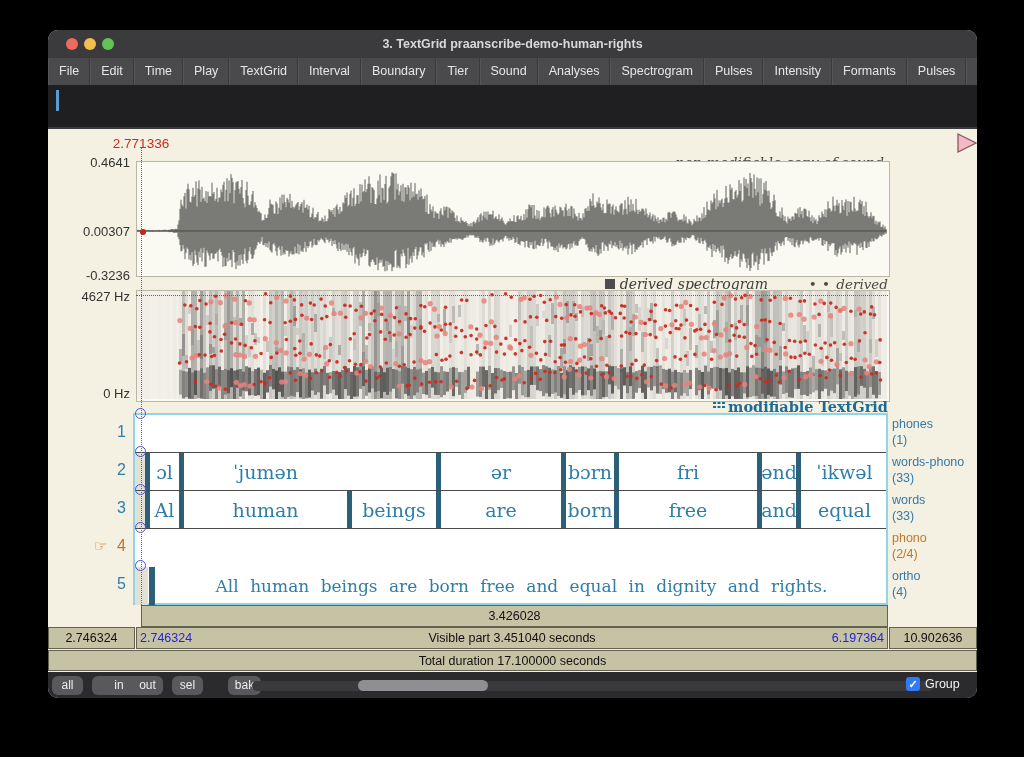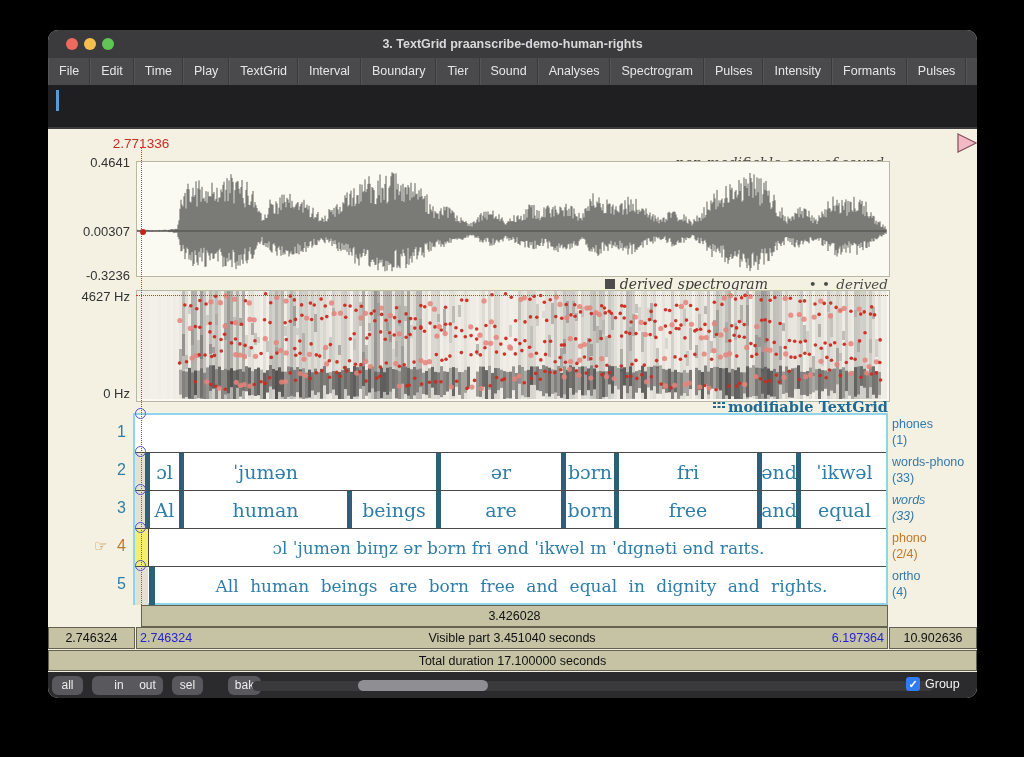--- a/index.html
+++ b/index.html
@@ -1296,24 +1296,20 @@
             <div class="strip" style="left: 0px; width: 13px; background: rgb(227, 224, 212);"></div>
             <div class="cell" style="left: 10px; width: 34px; border-left: 5px solid rgb(44, 95, 120); font-size: 19px;">Al</div>
             <div class="cell" style="left: 44px; width: 168px; border-left: 5px solid rgb(44, 95, 120); font-size: 19px;">human</div>
             <div class="cell" style="left: 212px; width: 89px; border-left: 5px solid rgb(44, 95, 120); font-size: 19px;">beings</div>
             <div class="cell" style="left: 301px; width: 125px; border-left: 5px solid rgb(44, 95, 120); font-size: 19px;">are</div>
             <div class="cell" style="left: 426px; width: 53px; border-left: 5px solid rgb(44, 95, 120); font-size: 19px;">born</div>
             <div class="cell" style="left: 479px; width: 143px; border-left: 5px solid rgb(44, 95, 120); font-size: 19px;">free</div>
             <div class="cell" style="left: 622px; width: 39px; border-left: 5px solid rgb(44, 95, 120); font-size: 19px;">and</div>
             <div class="cell" style="left: 661px; width: 92px; border-left: 5px solid rgb(44, 95, 120); font-size: 19px;">equal</div>
           </div>
-          <div class="tier" style="top: 114px;">
-            <div class="strip" style="left: 0px; width: 13px; background: rgb(243, 238, 112);"></div>
-            <div class="cell" style="left: 13px; width: 740px; border-left: 1px solid rgb(68, 68, 68); font-size: 17px;">ɔl ˈjumən biɪŋz ər bɔrn fri ənd ˈikwəl ɪn ˈdɪgnəti ənd raɪts.</div>
-          </div>
           <div class="tier" style="top: 152px;">
             <div class="strip" style="left: 0px; width: 13px; background: rgb(227, 224, 212);"></div>
             <div class="cell" style="left: 14px; width: 739px; border-left: 6px solid rgb(44, 95, 120); font-size: 17px; word-spacing: 6px;">All human beings are born free and equal in dignity and rights.</div>
           </div>
         </div>
 
       <div id="tierchrome">
           <div class="circle" style="left: 87px; top: 279px;"></div>
           <div class="tiernum" style="left: 50px; top: 294px;">1</div>
           <div class="tierlabel" style="left: 844px; top: 287px;">
@@ -1321,21 +1317,21 @@
             <div>(1)</div>
           </div>
           <div class="circle" style="left: 87px; top: 317px;"></div>
           <div class="tiernum" style="left: 50px; top: 332px;">2</div>
           <div class="tierlabel" style="left: 844px; top: 325px;">
             <div>words-phono</div>
             <div>(33)</div>
           </div>
           <div class="circle" style="left: 87px; top: 355px;"></div>
           <div class="tiernum" style="left: 50px; top: 370px;">3</div>
-          <div class="tierlabel" style="left: 844px; top: 363px; font-style: italic;">
+          <div class="tierlabel" style="left: 844px; top: 363px;">
             <div>words</div>
             <div>(33)</div>
           </div>
           <div class="circle" style="left: 87px; top: 393px;"></div>
           <div class="tiernum" style="left: 50px; top: 408px; color: rgb(192, 120, 40);">4</div>
           <div class="tierhand" style="left: 46px; top: 408px;">☞</div>
           <div class="tierlabel" style="left: 844px; top: 401px; color: rgb(192, 120, 40);">
             <div>phono</div>
             <div>(2/4)</div>
           </div>

